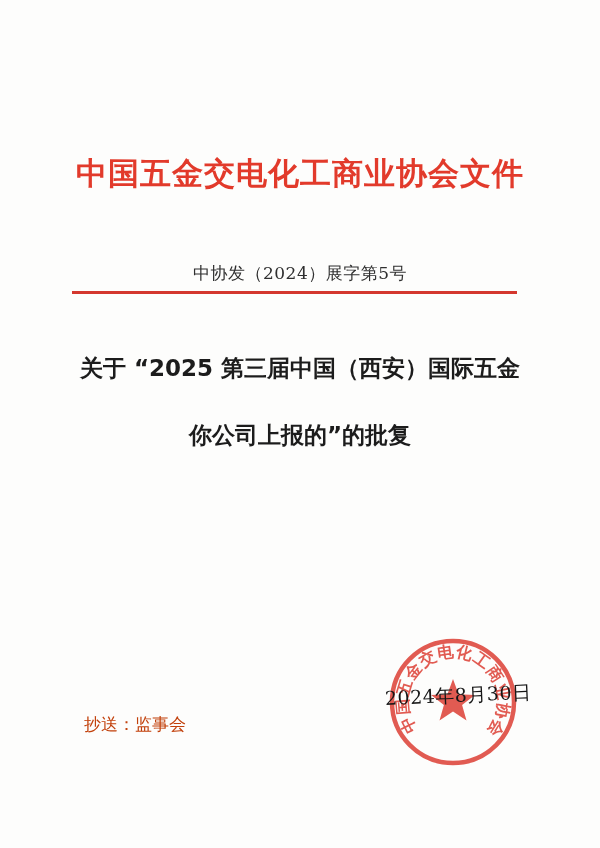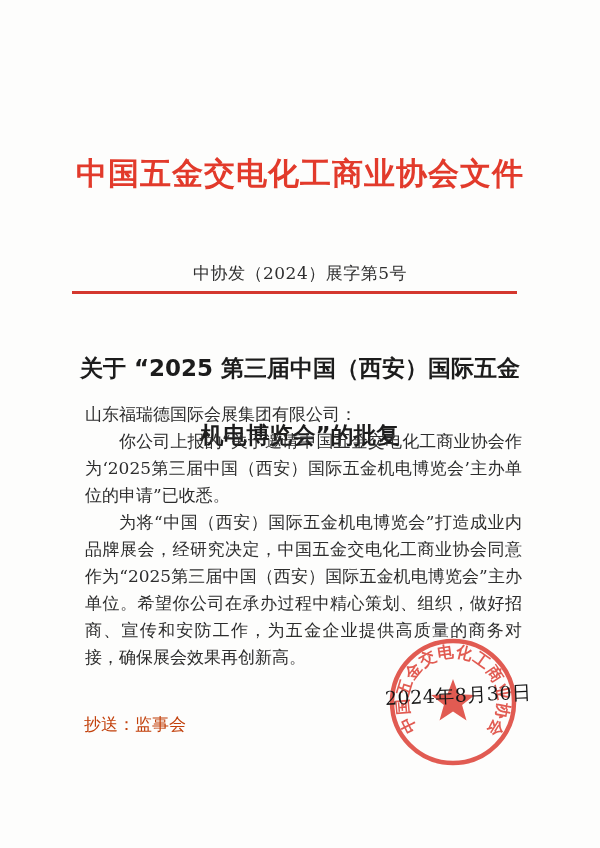--- a/index.html
+++ b/index.html
@@ -119,28 +119,23 @@
 <div class="page">
 
   <div class="org-title">中国五金交电化工商业协会文件</div>
 
   <div class="doc-number">中协发（2024）展字第5号</div>
 
   <div class="red-divider"></div>
 
   <div class="doc-title">
     <div class="title-line">关于 “2025 第三届中国（西安）国际五金</div>
-    <div class="title-line">机电博览会”的批复</div>
+    <div class="title-line">你公司上报的”的批复</div>
   </div>
 
-  <div class="body-text">
-    <p>山东福瑞德国际会展集团有限公司：</p>
-    <p class="indent">你公司上报的“关于邀请中国五金交电化工商业协会作为‘2025第三届中国（西安）国际五金机电博览会’主办单位的申请”已收悉。</p>
-    <p class="indent">为将“中国（西安）国际五金机电博览会”打造成业内品牌展会，经研究决定，中国五金交电化工商业协会同意作为“2025第三届中国（西安）国际五金机电博览会”主办单位。希望你公司在承办过程中精心策划、组织，做好招商、宣传和安防工作，为五金企业提供高质量的商务对接，确保展会效果再创新高。</p>
-  </div>
 
   <svg class="seal" viewBox="0 0 152 152">
     <defs>
       <path id="sealArc" d="M 41.5 104.9 A 45 45 0 1 1 110.5 104.9" fill="none"></path>
     </defs>
     <circle cx="76" cy="76" r="61" fill="none" stroke="#de453b" stroke-width="4.5"></circle>
     <text font-size="16" letter-spacing="1" fill="#de453b" font-family="DejaVu Sans, Liberation Sans, sans-serif" font-weight="700">
       <textPath href="#sealArc" startOffset="2">中国五金交电化工商业协会</textPath>
     </text>
     <polygon fill="#de453b" points="76,53 81.6,68.2 97.9,68.9 85.1,79 89.5,94.6 76,85.6 62.5,94.6 66.9,79 54.1,68.9 70.4,68.2"></polygon>

